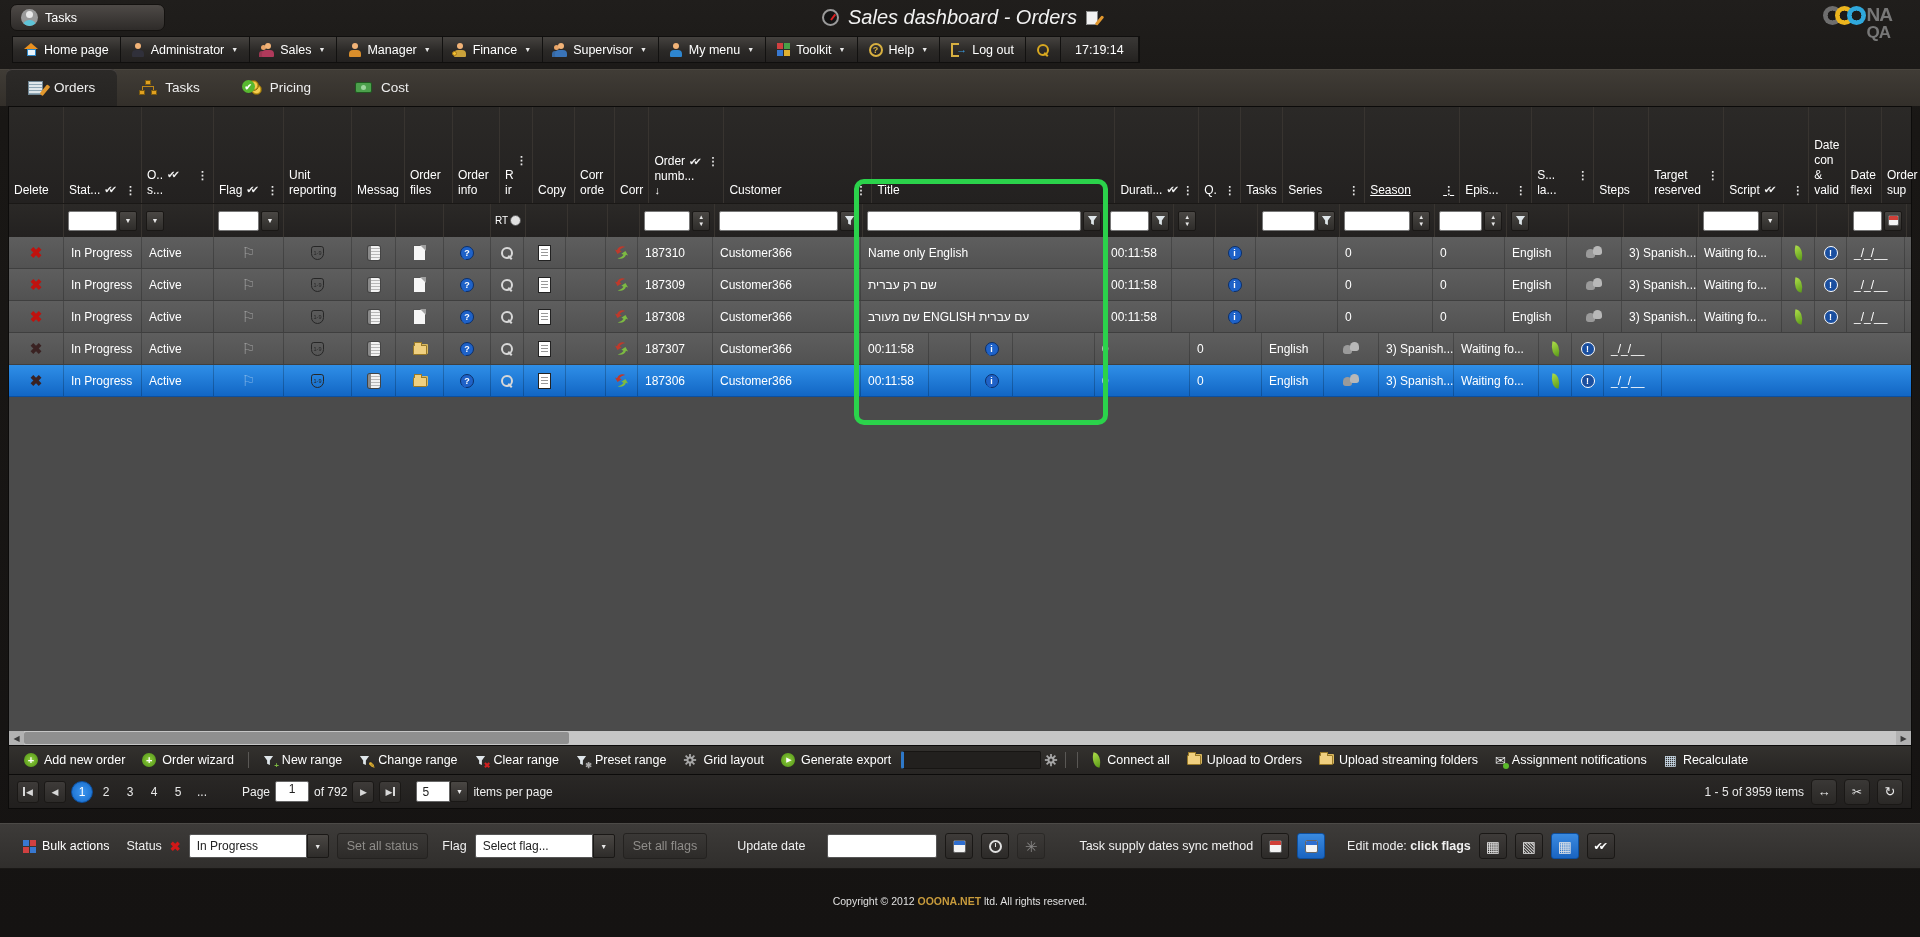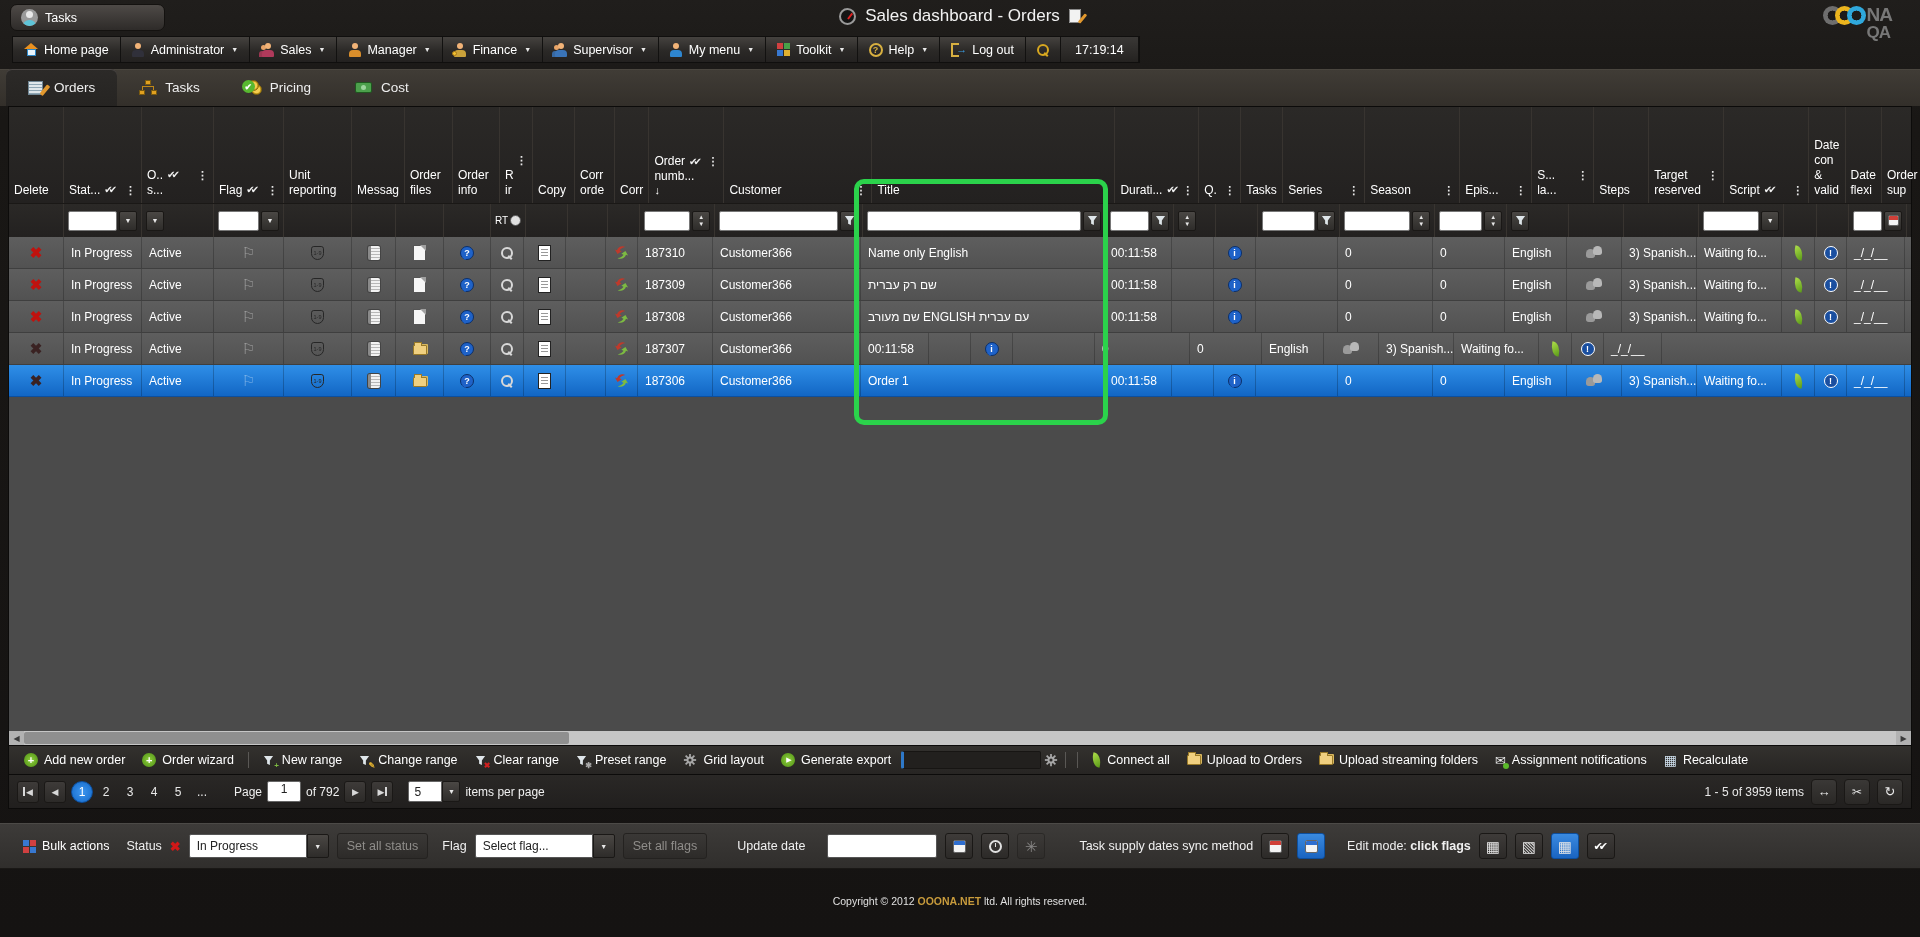--- a/index.html
+++ b/index.html
@@ -9,21 +9,21 @@
   
   .topbar { position:relative; height:34px; }
   .maya-tab { position:absolute; left:10px; top:4px; width:155px; height:27px; border-radius:7px;
     background:linear-gradient(#4e4a47,#2e2b29); border:1px solid #141210; display:flex; align-items:center; gap:7px; padding:0 10px; }
   .avatar { width:17px; height:17px; border-radius:50%; background:#9a9a9a; position:relative; overflow:hidden; flex:0 0 auto; }
   .avatar i { position:absolute; background:#e8e8e8; }
   .avatar .hd { width:7px; height:7px; border-radius:50%; left:5px; top:2px; }
   .avatar .bd { width:13px; height:7px; border-radius:6px 6px 0 0; left:2px; bottom:-1px; background:#5ec4d8; }
   .maya-name { color:#fff; font-size:12.5px; }
   .title-wrap { position:absolute; left:0; right:0; top:6px; display:flex; justify-content:center; align-items:center; gap:9px; pointer-events:none; }
-  .page-title { color:#f2f2f2; font-size:17px; }
+  .page-title { color:#f2f2f2; font-size:20px;font-style:italic; }
   .gauge { width:17px; height:17px; border-radius:50%; background:#141414; border:2px solid #9a9a9a; position:relative; }
   .gauge::after { content:""; position:absolute; left:6px; top:2px; width:2px; height:7px; background:#d22; transform:rotate(38deg); transform-origin:bottom; }
   .docedit { width:12px; height:14px; background:#f2f2f2; border-radius:1px; position:relative; box-shadow:inset 0 0 0 1px #888; }
   .docedit::after { content:""; position:absolute; right:-3px; bottom:-1px; width:3px; height:11px; background:#e2982e; border-radius:1px; transform:rotate(40deg); }
   .logo { position:absolute; right:28px; top:4px; }
   .logo-row1 { display:flex; align-items:center; }
   .lo { width:19px; height:19px; border-radius:50%; }
   .lo1 { background:radial-gradient(circle,#1d1b1a 36%,#6e6e6e 38%); }
   .lo2 { background:radial-gradient(circle,#1d1b1a 36%,#ecb51e 38%); margin-left:-7px; }
   .lo3 { background:radial-gradient(circle,#1d1b1a 36%,#2fa8dc 38%); margin-left:-7px; }
@@ -407,21 +407,21 @@
         </div>
         <div class="hcell" style="flex: 0 0 42px;">
           <div class="hline"><span>Q.</span><span class="hmenu">⋮</span></div>
         </div>
         <div class="hcell" style="flex: 0 0 42px;">
           <div class="hline"><span>Tasks</span></div>
         </div>
         <div class="hcell" style="flex: 0 0 82px;">
           <div class="hline"><span>Series</span><span class="hmenu">⋮</span></div>
         </div>
-        <div class="hcell" style="flex: 0 0 95px;">
+        <div class="hcell" style="flex: 0 0 95px; text-decoration: underline;">
           <div class="hline"><span>Season</span><span class="hmenu">⋮</span></div>
         </div>
         <div class="hcell" style="flex: 0 0 72px;">
           <div class="hline"><span>Epis...</span><span class="hmenu">⋮</span></div>
         </div>
         <div class="hcell" style="flex: 0 0 62px;">
           <div class="hline"><span>S...</span><span class="hmenu">⋮</span></div>
           <div class="hline"><span>la...</span></div>
         </div>
         <div class="hcell" style="flex: 0 0 55px;">
@@ -1044,23 +1044,20 @@
                 <path d="M12 2C8.5.3 4.5 2 3.2 5.6L1 4.7l2.8 5 4.3-3-2.2-1c1-2 3.2-3.2 6.1-3.7z" fill="#c0392b"></path>
                 <path d="M4 14c3.5 1.7 7.5 0 8.8-3.6l2.2.9-2.8-5-4.3 3 2.2 1c-1 2-3.2 3.2-6.1 3.7z" fill="#7dbb42"></path>
               </svg>
             </span>
           </div>
           <div class="gcell" style="flex: 0 0 75px;">
             <span>187306</span>
           </div>
           <div class="gcell" style="flex: 0 0 148px;">
             <span>Customer366</span>
-          </div>
-          <div class="gcell" style="flex: 0 0 243px;">
-            <span>Order 1</span>
           </div>
           <div class="gcell" style="flex: 0 0 68px;">
             <span>00:11:58</span>
           </div>
           <div class="gcell center" style="flex: 0 0 42px;"></div>
           <div class="gcell center" style="flex: 0 0 42px;">
             <span class="ic " style="display:inline-flex;align-items:center;">
               <span class="qbub" style="border-radius:50%;">i</span>
             </span>
           </div>
@@ -1244,21 +1241,21 @@
     <div class="pbtn"><span class="bar"></span>◀</div>
     <div class="pbtn">◀</div>
     <span id="pagenums" style="display:flex;gap:2px;">
         <span class="pnum current">1</span>
         <span class="pnum">2</span>
         <span class="pnum">3</span>
         <span class="pnum">4</span>
         <span class="pnum">5</span>
         <span class="pnum">...</span>
       </span>
-    <span class="blabel" style="margin-left:16px;">Page</span>
+    <span class="blabel" style="margin-left:24px;">Page</span>
     <span class="pinput">1</span>
     <span class="blabel">of 792</span>
     <div class="pbtn">▶</div>
     <div class="pbtn">▶<span class="bar"></span></div>
     <div class="pselect" style="margin-left:10px;">
       <span class="val">5</span>
       <span class="fw-btn" style="height:21px;">▼</span>
     </div>
     <span class="blabel">items per page</span>
     <div class="pright">

